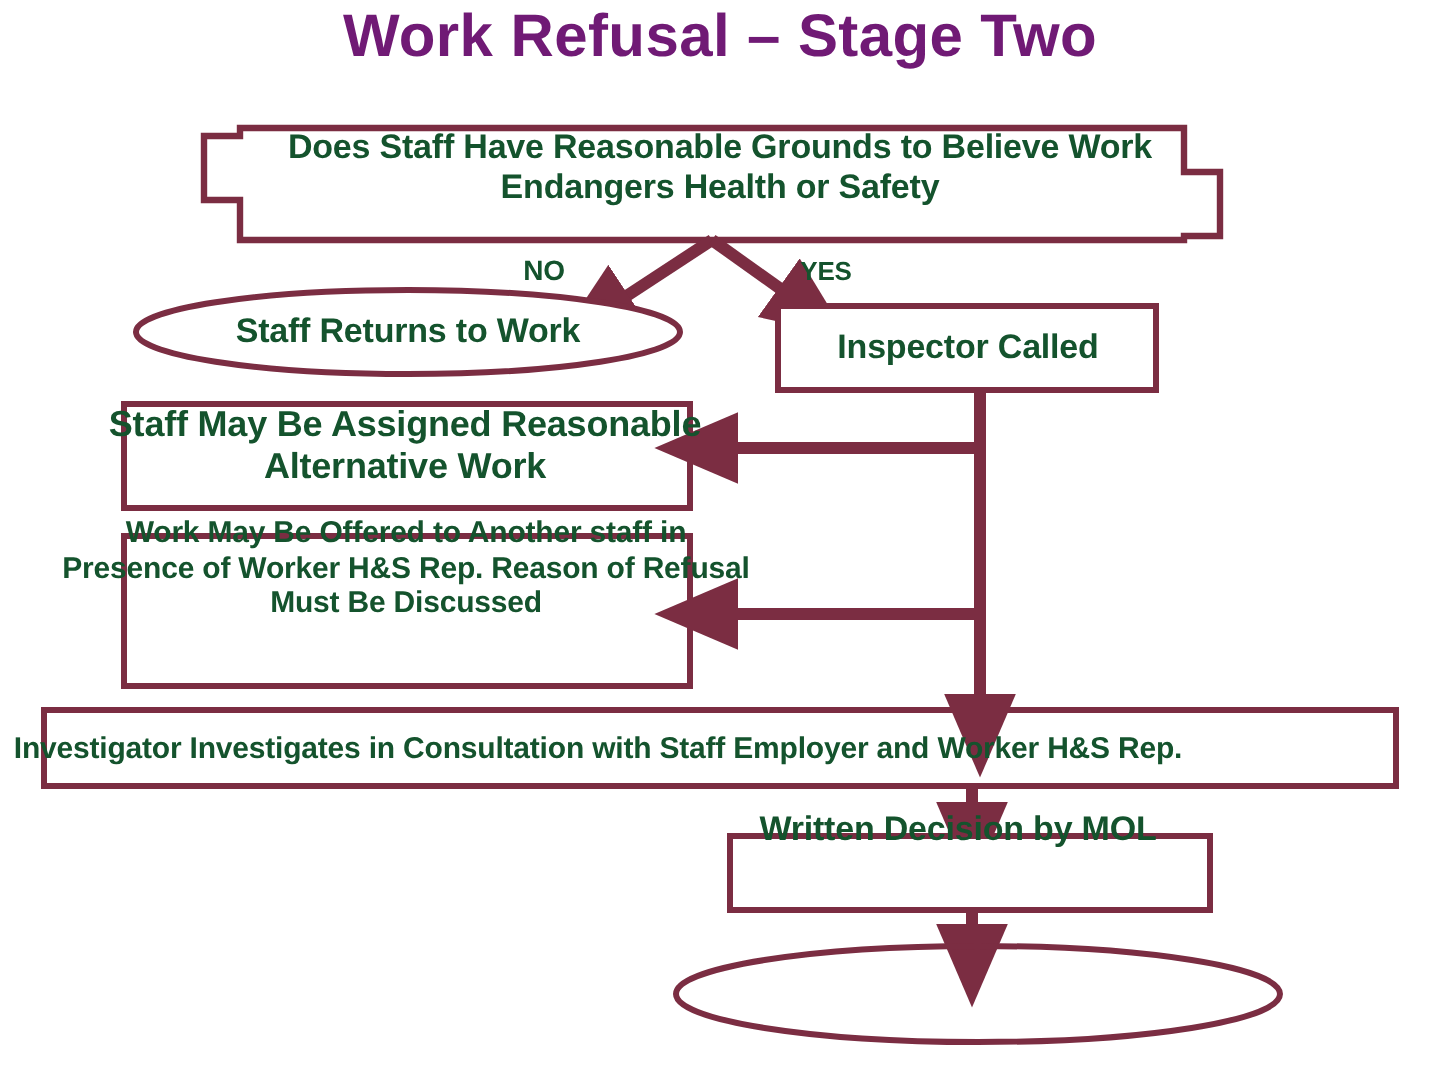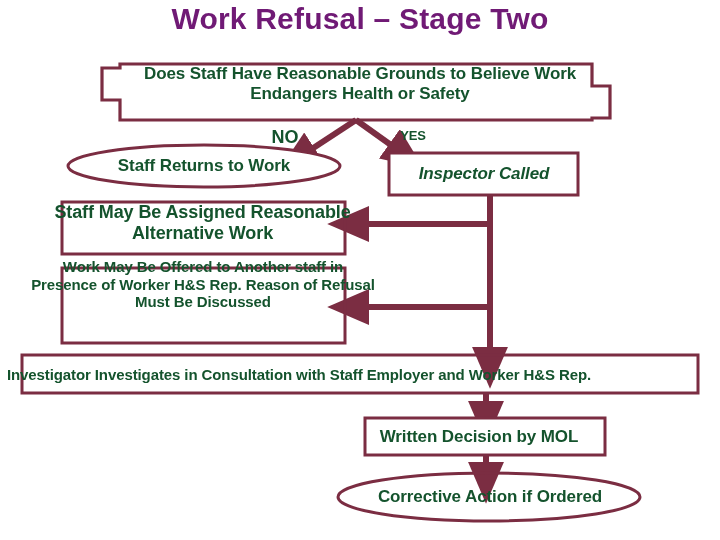--- a/index.html
+++ b/index.html
@@ -50,43 +50,42 @@
     color: #701a75;
     letter-spacing: 0.2px;
   }
   #t-decision {
     left: 110px;
     top: 64px;
     width: 500px;
     font-size: 17px;
   }
   #t-no {
-    left: 245px;
+    left: 232px;
     top: 127px;
     width: 80px;
-    font-size: 18px;
+    font-size: 14px;
   }
   #t-yes {
     left: 378px;
     top: 128px;
     width: 70px;
     font-size: 13px;
   }
   #t-returns {
     left: 70px;
     top: 156px;
     width: 268px;
     font-size: 17px;
   }
   #t-inspector {
     left: 392px;
     top: 164px;
     width: 184px;
     font-size: 17px;
-    font-style: italic;
   }
   #t-alt {
     left: 30px;
     top: 202px;
     width: 345px;
     font-size: 18px;
   }
   #t-another {
     left: 28px;
     top: 258px;
@@ -94,21 +93,21 @@
     font-size: 15px;
   }
   #t-investigator {
     left: 0px;
     top: 366px;
     width: 598px;
     font-size: 15px;
   }
   #t-written {
     left: 368px;
-    top: 427px;
+    top: 405px;
     width: 222px;
     font-size: 17px;
   }
   #t-corrective {
     left: 342px;
     top: 487px;
     width: 296px;
     font-size: 17px;
   }
 </style>
@@ -163,15 +162,14 @@
   <div class="node-text" id="t-yes">YES</div>
 
   <div class="node-text" id="t-returns">Staff Returns to Work</div>
   <div class="node-text" id="t-inspector">Inspector Called</div>
 
   <div class="node-text wrapcenter" id="t-alt">Staff May Be Assigned Reasonable Alternative Work</div>
   <div class="node-text wrapcenter" id="t-another">Work May Be Offered to Another staff in Presence of Worker H&amp;S Rep. Reason of Refusal Must Be Discussed</div>
 
   <div class="node-text" id="t-investigator">Investigator Investigates in Consultation with Staff Employer and Worker  H&amp;S Rep.</div>
   <div class="node-text" id="t-written">Written Decision by MOL</div>
-  <div class="node-text" id="t-corrective">Corrective Action if Ordered</div>
 
 </div>
 
 </body></html>

